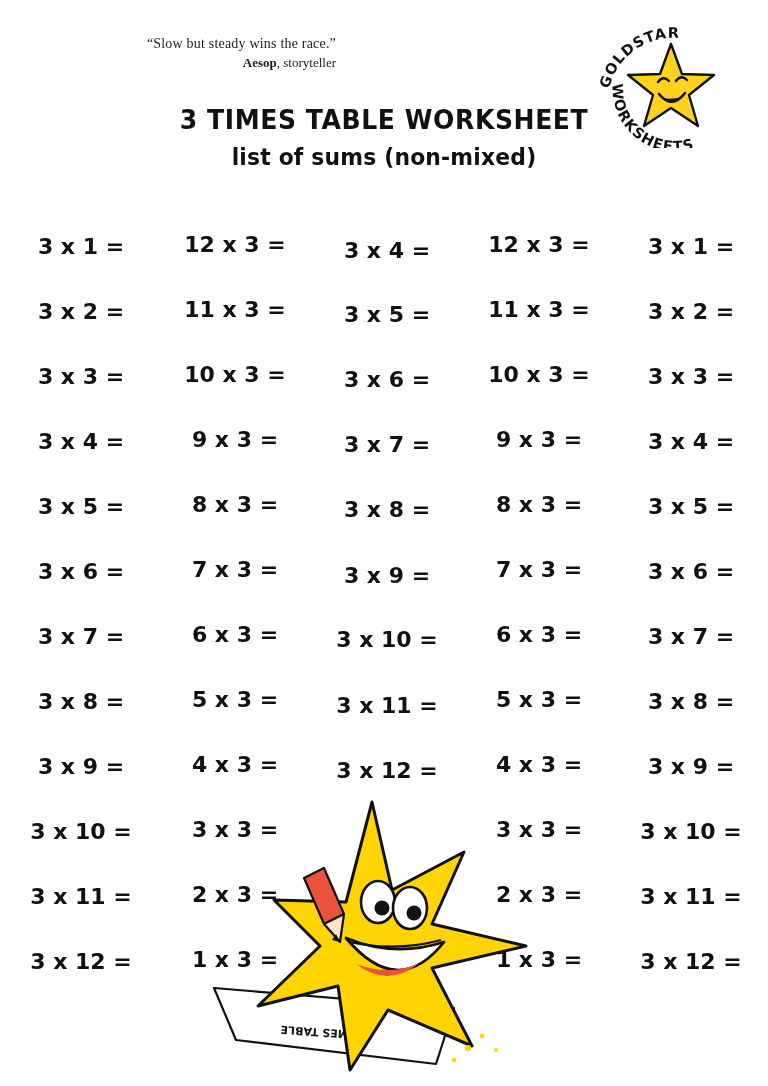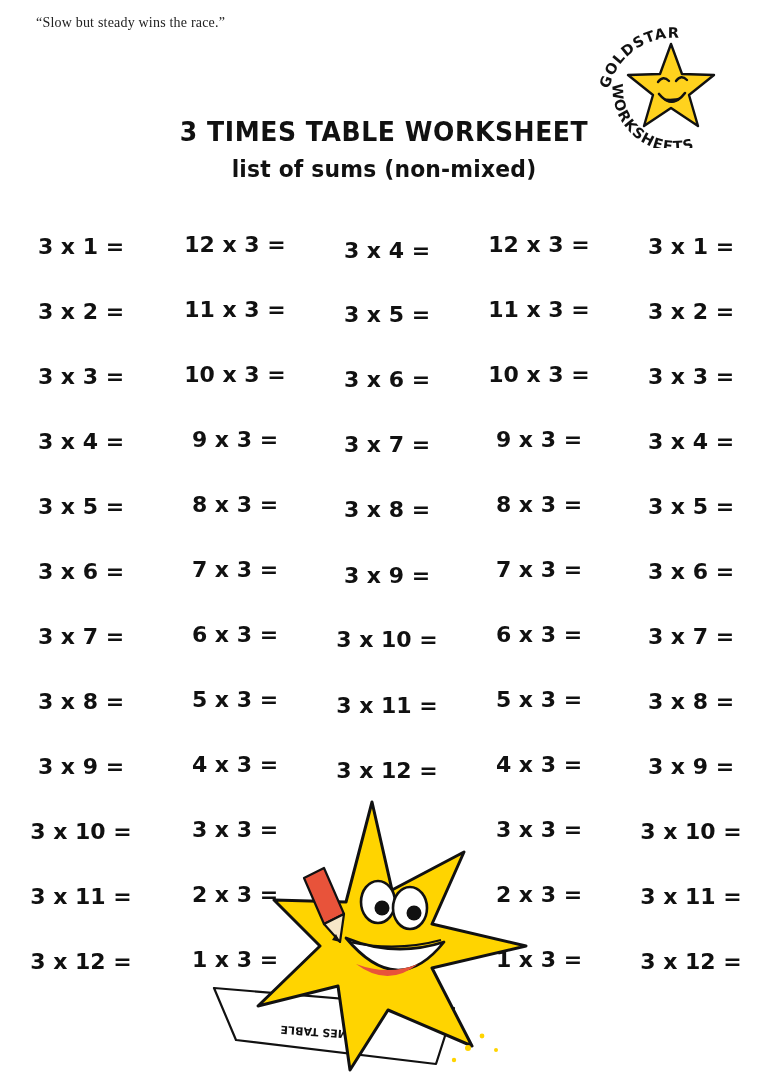--- a/index.html
+++ b/index.html
@@ -19,23 +19,23 @@
   .page {
     position: absolute;
     inset: 0;
     background: #ffffff;
   }
 
   
   .quote-block {
     position: absolute;
     left: 36px;
-    top: 15px;
+    top: 36px;
     width: 300px;
-    text-align: left;
+    text-align: right;
   }
   .quote-text {
     font-family: "Liberation Serif", serif;
     font-size: 14px;
     color: #222;
     letter-spacing: 0.2px;
     white-space: nowrap;
   }
   .quote-attrib {
     font-family: "Liberation Serif", serif;
@@ -56,21 +56,21 @@
     width: 150px;
     height: 130px;
   }
   .logo svg { display: block; }
 
   
   .title-wrap {
     position: absolute;
     left: 0;
     right: 0;
-    top: 116px;
+    top: 104px;
     text-align: center;
   }
   .title-main {
     font-family: "DejaVu Sans", sans-serif;
     font-size: 27px;
     font-weight: bold;
     color: #111;
     letter-spacing: 0.6px;
     transform: scaleX(0.93);
   }
@@ -133,20 +133,23 @@
     white-space: nowrap;
   }
 </style>
 </head>
 <body>
 
 <div class="page">
 
   <div class="quote-block">
     <div class="quote-text">“Slow but steady wins the race.”</div>
+    <div class="quote-attrib">
+      <span class="author">Aesop</span><span>, storyteller</span>
+    </div>
   </div>
 
   <div class="logo">
     <svg width="150" height="130" viewBox="0 0 150 130" xmlns="http://www.w3.org/2000/svg">
       <defs>
         <path id="arcTop" d="M 12,76 A 66,66 0 0 1 138,60" fill="none"></path>
         <path id="arcBot" d="M 18,58 A 62,62 0 0 0 140,84" fill="none"></path>
       </defs>
 
       <g>

